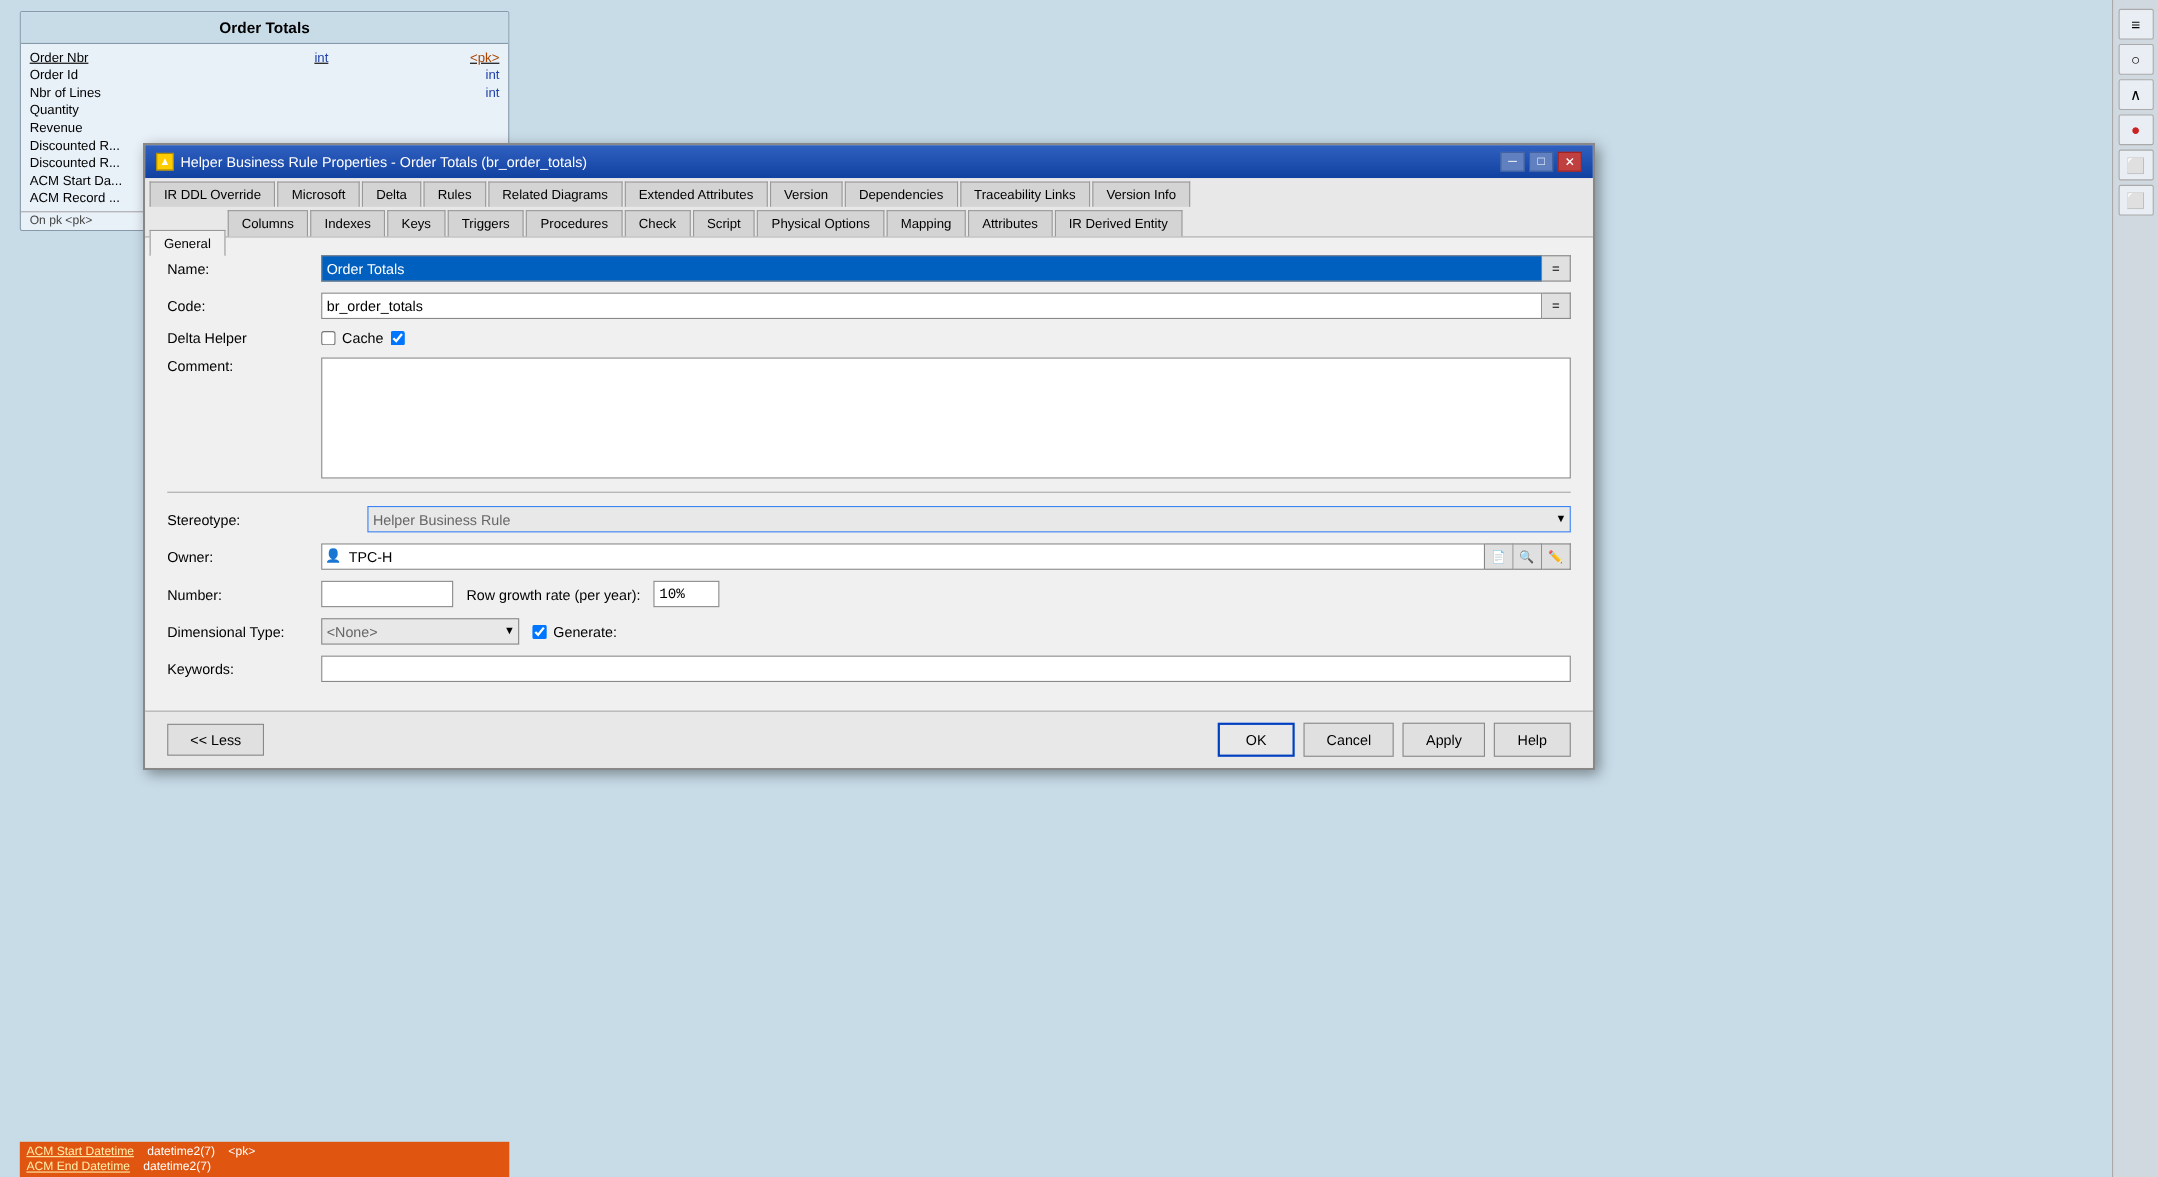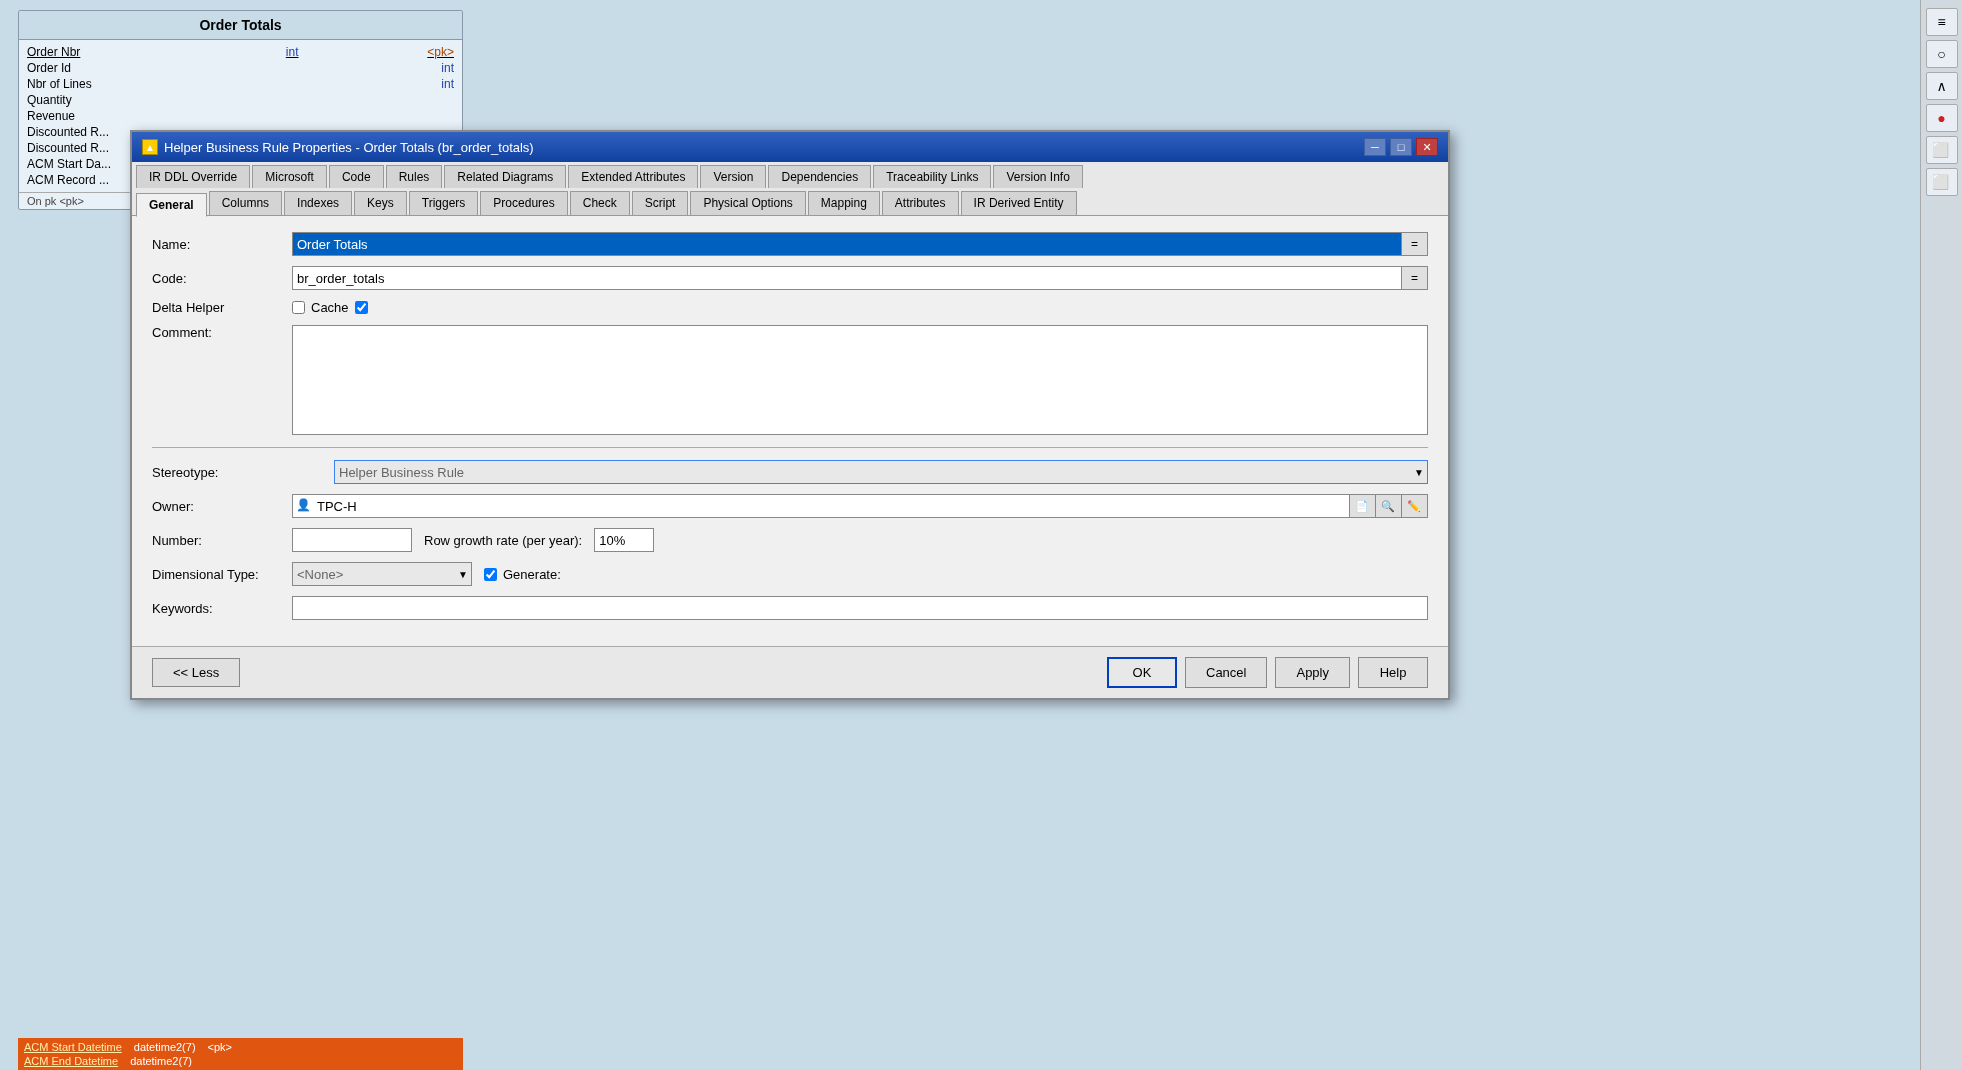--- a/index.html
+++ b/index.html
@@ -153,23 +153,23 @@
       border-bottom: none;
       cursor: pointer;
       font-size: 12px;
       margin-right: 2px;
       white-space: nowrap;
       color: #000;
     }
     .tab.active {
       background: #f0f0f0;
       border-bottom: 1px solid #f0f0f0;
-      font-weight: bold;
+      font-weight: normal;
       position: relative;
-      top: 2px;
+      top: 18px;
       z-index: 1;
     }
 
     
     .dialog-body {
       padding: 16px 20px;
       background: #f0f0f0;
       flex: 1;
     }
 
@@ -330,20 +330,21 @@
       white-space: nowrap;
     }
     .row-growth-input {
       width: 60px;
       height: 24px;
       border: 1px solid #888;
       background: white;
       font-size: 13px;
       padding: 0 4px;
       outline: none;
+      font-family: Liberation Mono, monospace;
     }
 
     
     .dim-row {
       display: flex;
       flex: 1;
       gap: 12px;
     }
     .dim-select-wrapper {
       width: 180px;
@@ -512,21 +513,21 @@
       <div class="dialog-ctrl-btn">─</div>
       <div class="dialog-ctrl-btn">□</div>
       <div class="dialog-ctrl-btn close-btn">✕</div>
     </div>
   </div>
 
   <div class="tab-bar-container">
     <div class="tab-row">
       <div class="tab">IR DDL Override</div>
       <div class="tab">Microsoft</div>
-      <div class="tab">Code</div>
+      <div class="tab">Delta</div>
       <div class="tab">Rules</div>
       <div class="tab">Related Diagrams</div>
       <div class="tab">Extended Attributes</div>
       <div class="tab">Version</div>
       <div class="tab">Dependencies</div>
       <div class="tab">Traceability Links</div>
       <div class="tab">Version Info</div>
     </div>
     <div class="tab-row">
       <div class="tab active">General</div>

